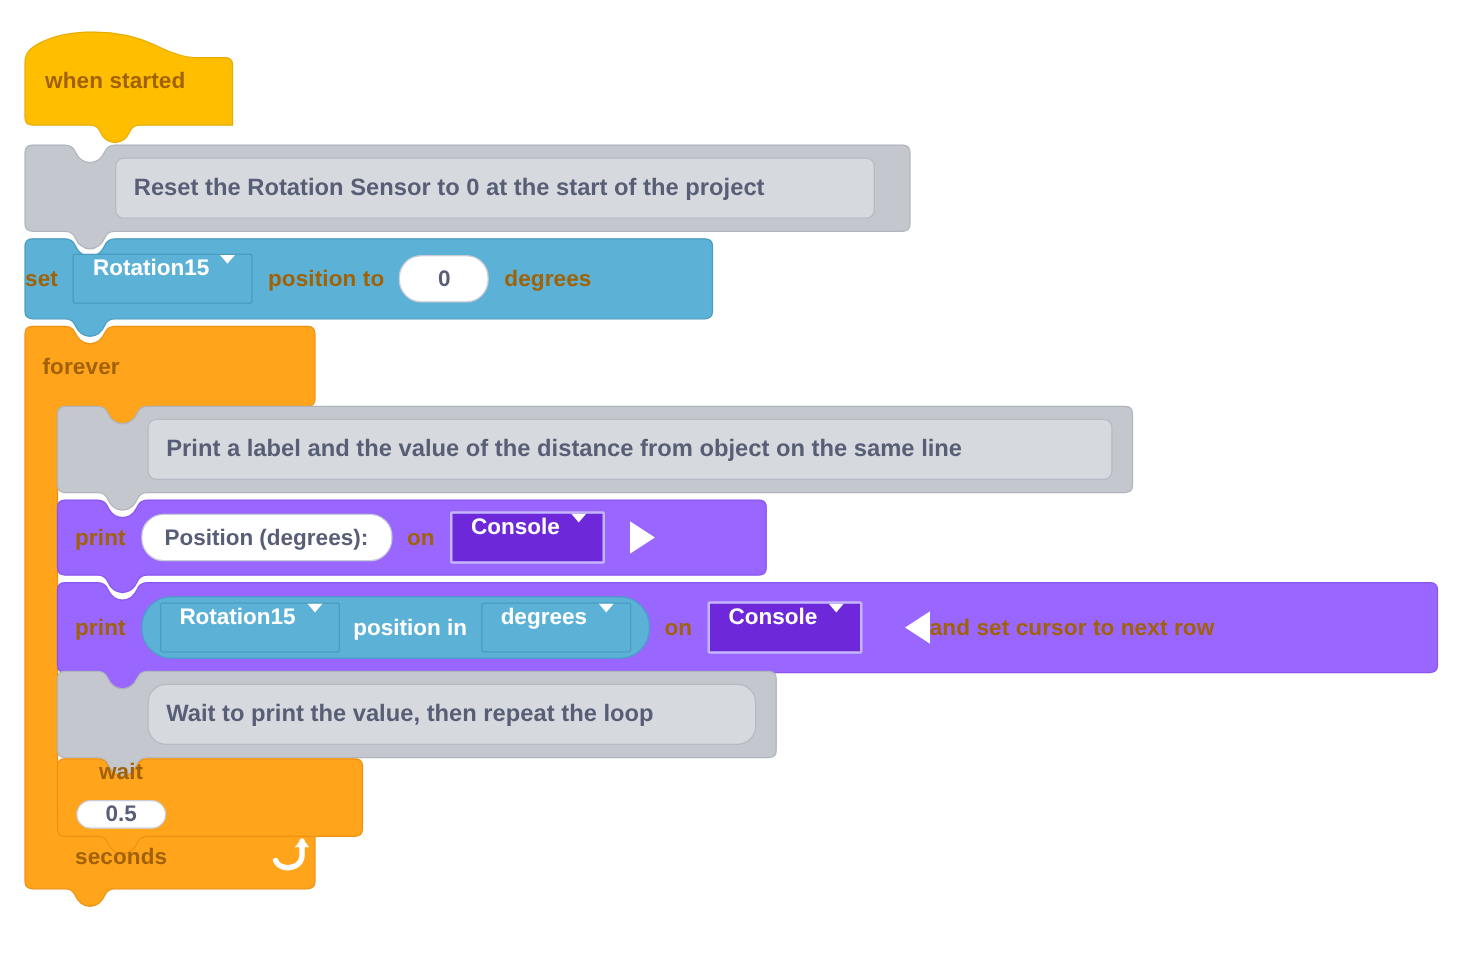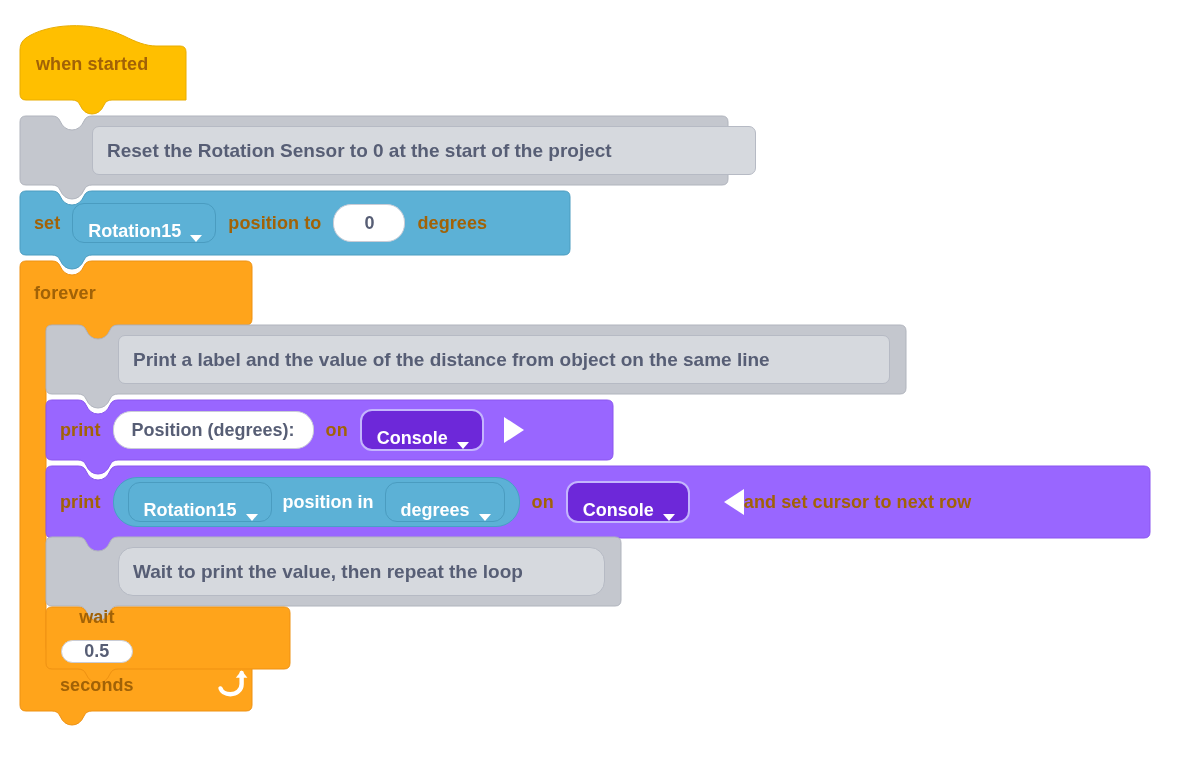--- a/index.html
+++ b/index.html
@@ -52,25 +52,25 @@
   .lbl {
     color: #a16207;
     font-size: 18px;
     font-weight: bold;
     letter-spacing: 0.1px;
   }
 
   
   .dd {
     display: inline-flex;
-    align-items: flex-end;
+    align-items: flex-start;
     gap: 9px;
     height: 38px;
     padding: 0 13px 0 15px;
-    border-radius: 12px;
+    border-radius: 2px;
     font-size: 18px;
     font-weight: bold;
     color: #ffffff;
   }
   .dd.blue  { background: #5CB1D6; border: 1px solid #4a9cc0; }
   .dd.purp  { background: #6d28d9; border: 2px solid #c4b5fd; }
   .dd.cyanin{ background: #5CB1D6; border: 1px solid #4a9cc0; }
 
   .caret {
     width: 0; height: 0;
@@ -172,35 +172,35 @@
 
   <div class="blk" style="left:20px; top:116px; width:708px; height:75px;">
     <svg width="708" height="75" viewBox="0 0 708 75" aria-hidden="true">
       <path d="M0,6 Q0,0 6,0
                L32,0 Q38,0 40,5 Q44,14 52,14 Q60,14 64,5 Q66,0 72,0
                L702,0 Q708,0 708,6
                L708,63 Q708,69 702,69
                L72,69 Q66,69 64,74 Q60,83 52,83 Q44,83 40,74 Q38,69 32,69
                L6,69 Q0,69 0,63 Z" fill="#C4C7CE" stroke="#b0b4bd" stroke-width="1"></path>
     </svg>
-    <div class="cmt-field" style="left:72px; top:10px; width:664px; height:49px;">
+    <div class="cmt-field" style="left:72px; top:10px; width:608px; height:49px;">
       <span>Reset the Rotation Sensor to 0 at the start of the project</span>
     </div>
   </div>
 
   <div class="blk" style="left:20px; top:191px; width:550px; height:70px;">
     <svg width="550" height="70" viewBox="0 0 550 70" aria-hidden="true">
       <path d="M0,6 Q0,0 6,0
                L32,0 Q38,0 40,5 Q44,14 52,14 Q60,14 64,5 Q66,0 72,0
                L544,0 Q550,0 550,6
                L550,58 Q550,64 544,64
                L72,64 Q66,64 64,69 Q60,78 52,78 Q44,78 40,69 Q38,64 32,64
                L6,64 Q0,64 0,58 Z" fill="#5CB1D6" stroke="#4a9cc0" stroke-width="1"></path>
     </svg>
-    <div class="row" style="padding-left:14px; gap:12px; height:64px;">
+    <div class="row" style="gap:12px; height:64px;">
       <span class="lbl">set</span>
       <span class="dd blue">
         <span>Rotation15</span>
         <i class="caret"></i>
       </span>
       <span class="lbl">position to</span>
       <span class="oval">
         <span>0</span>
       </span>
       <span class="lbl">degrees</span>

